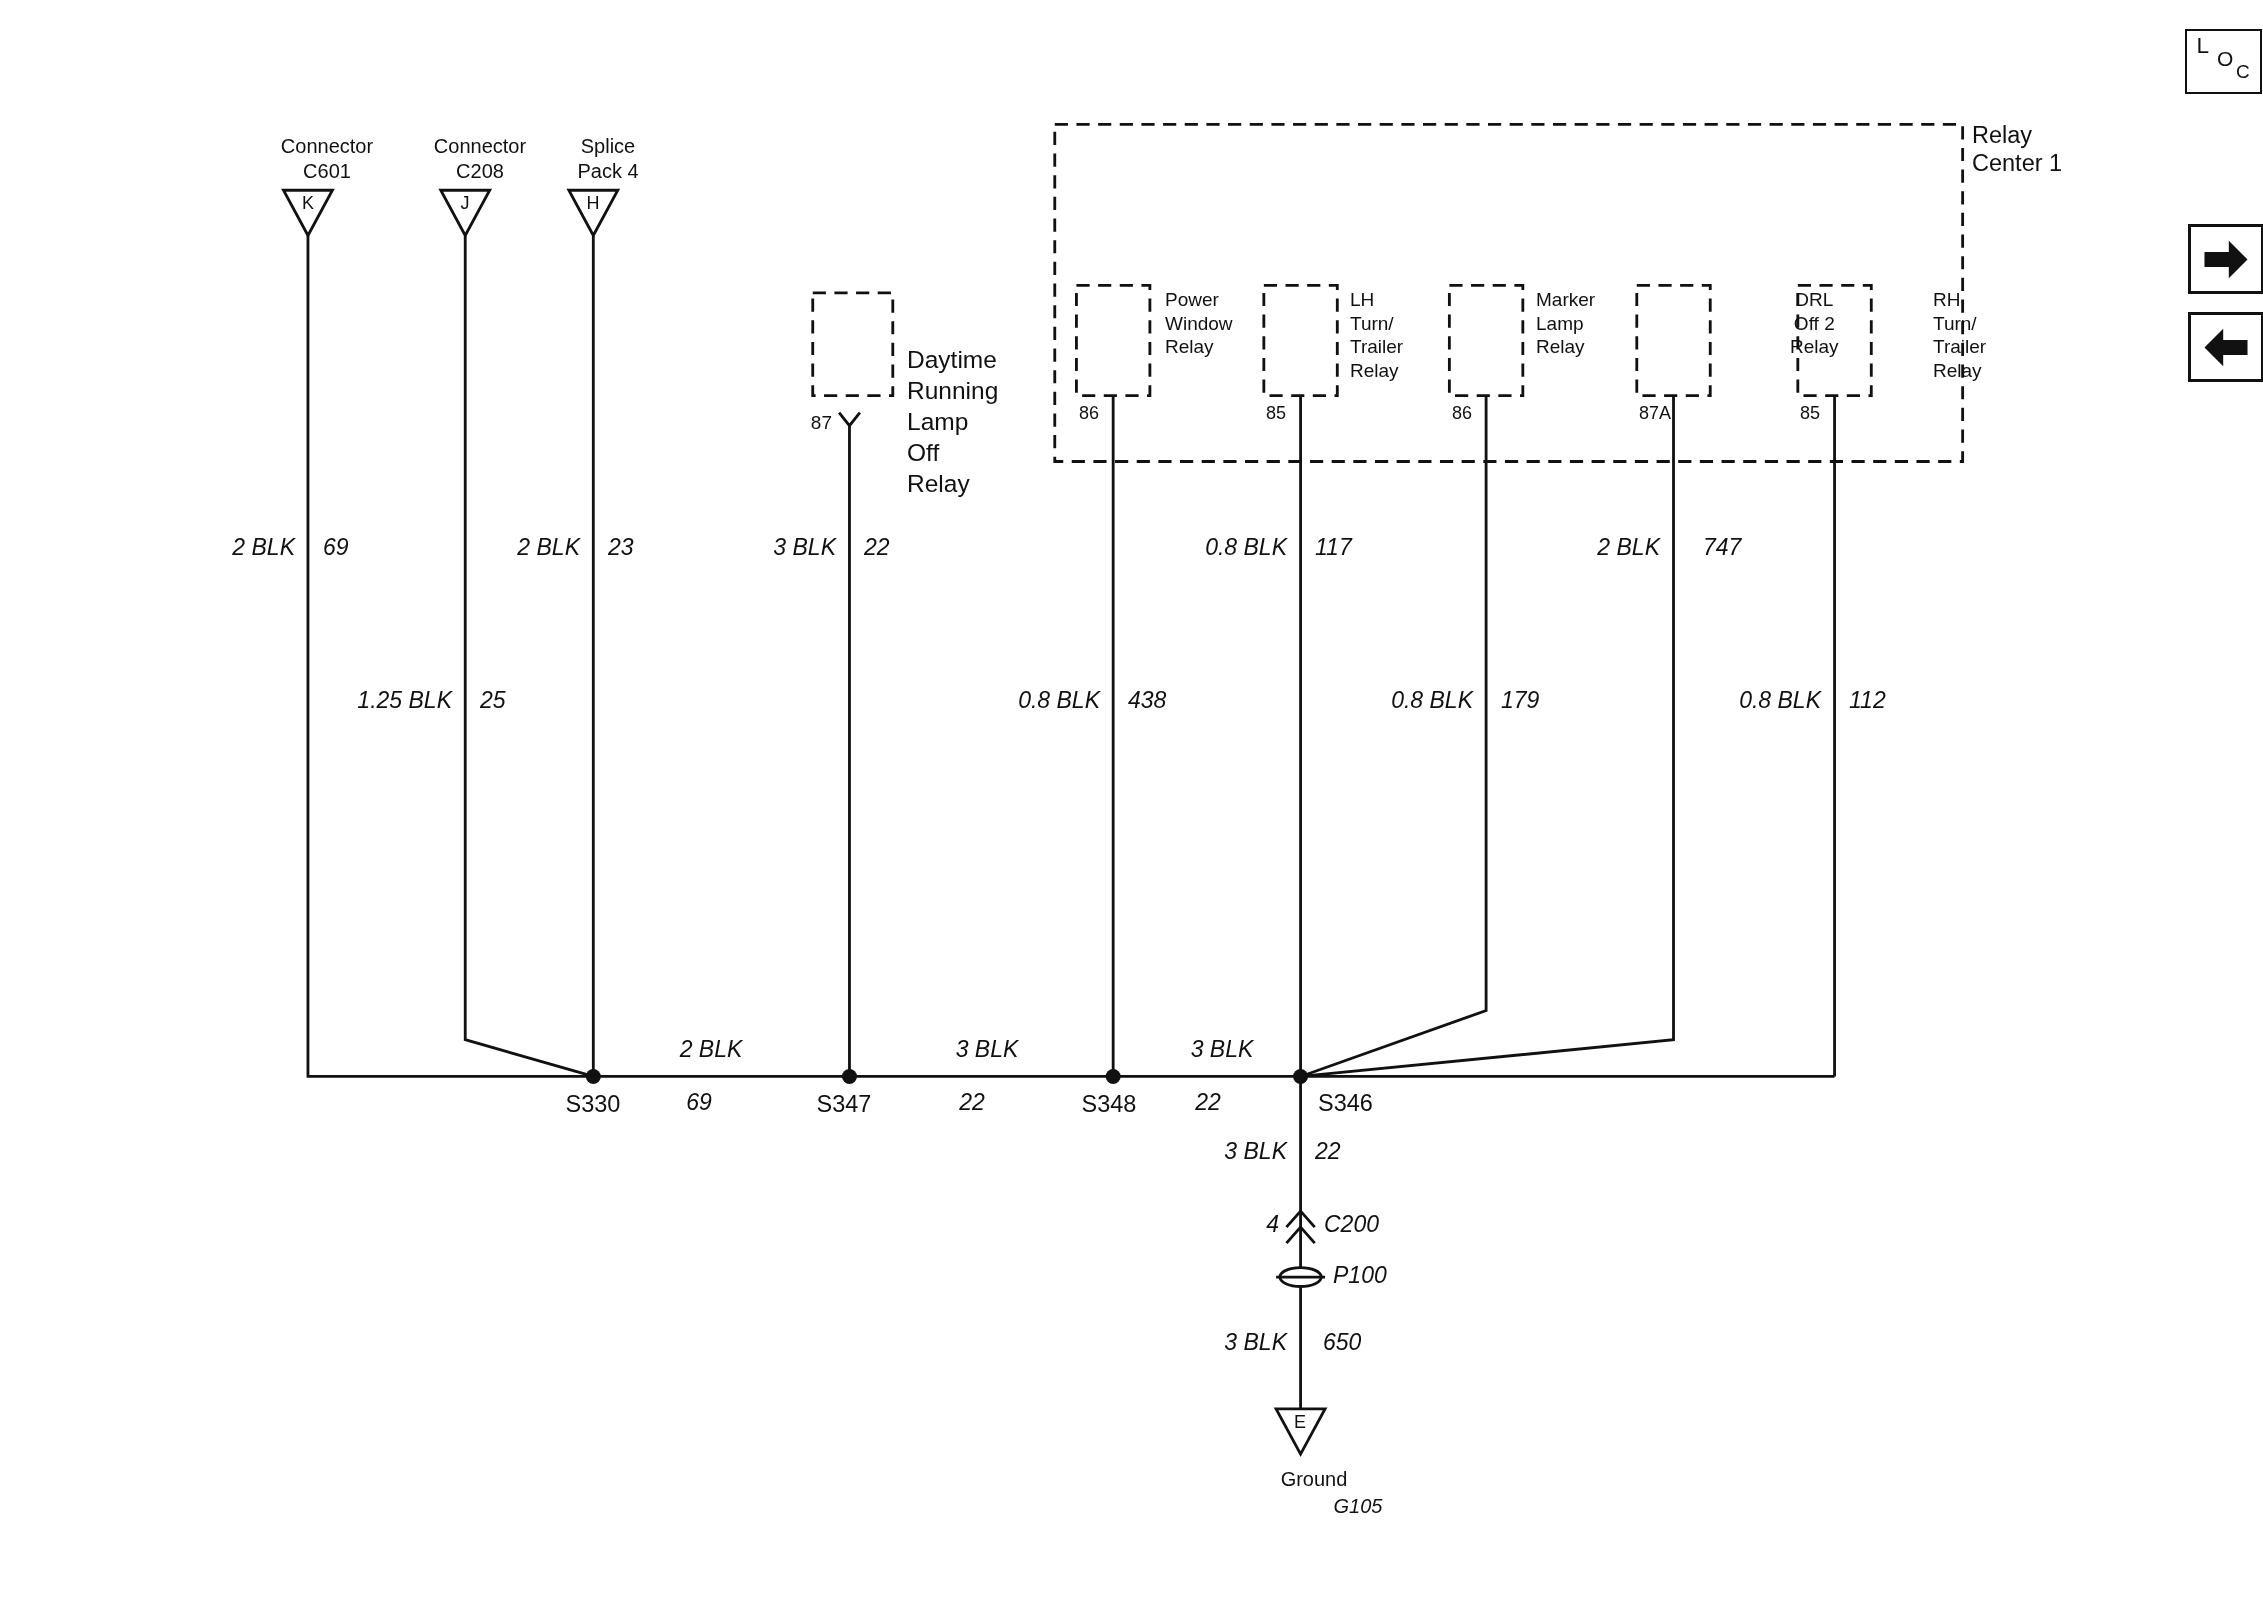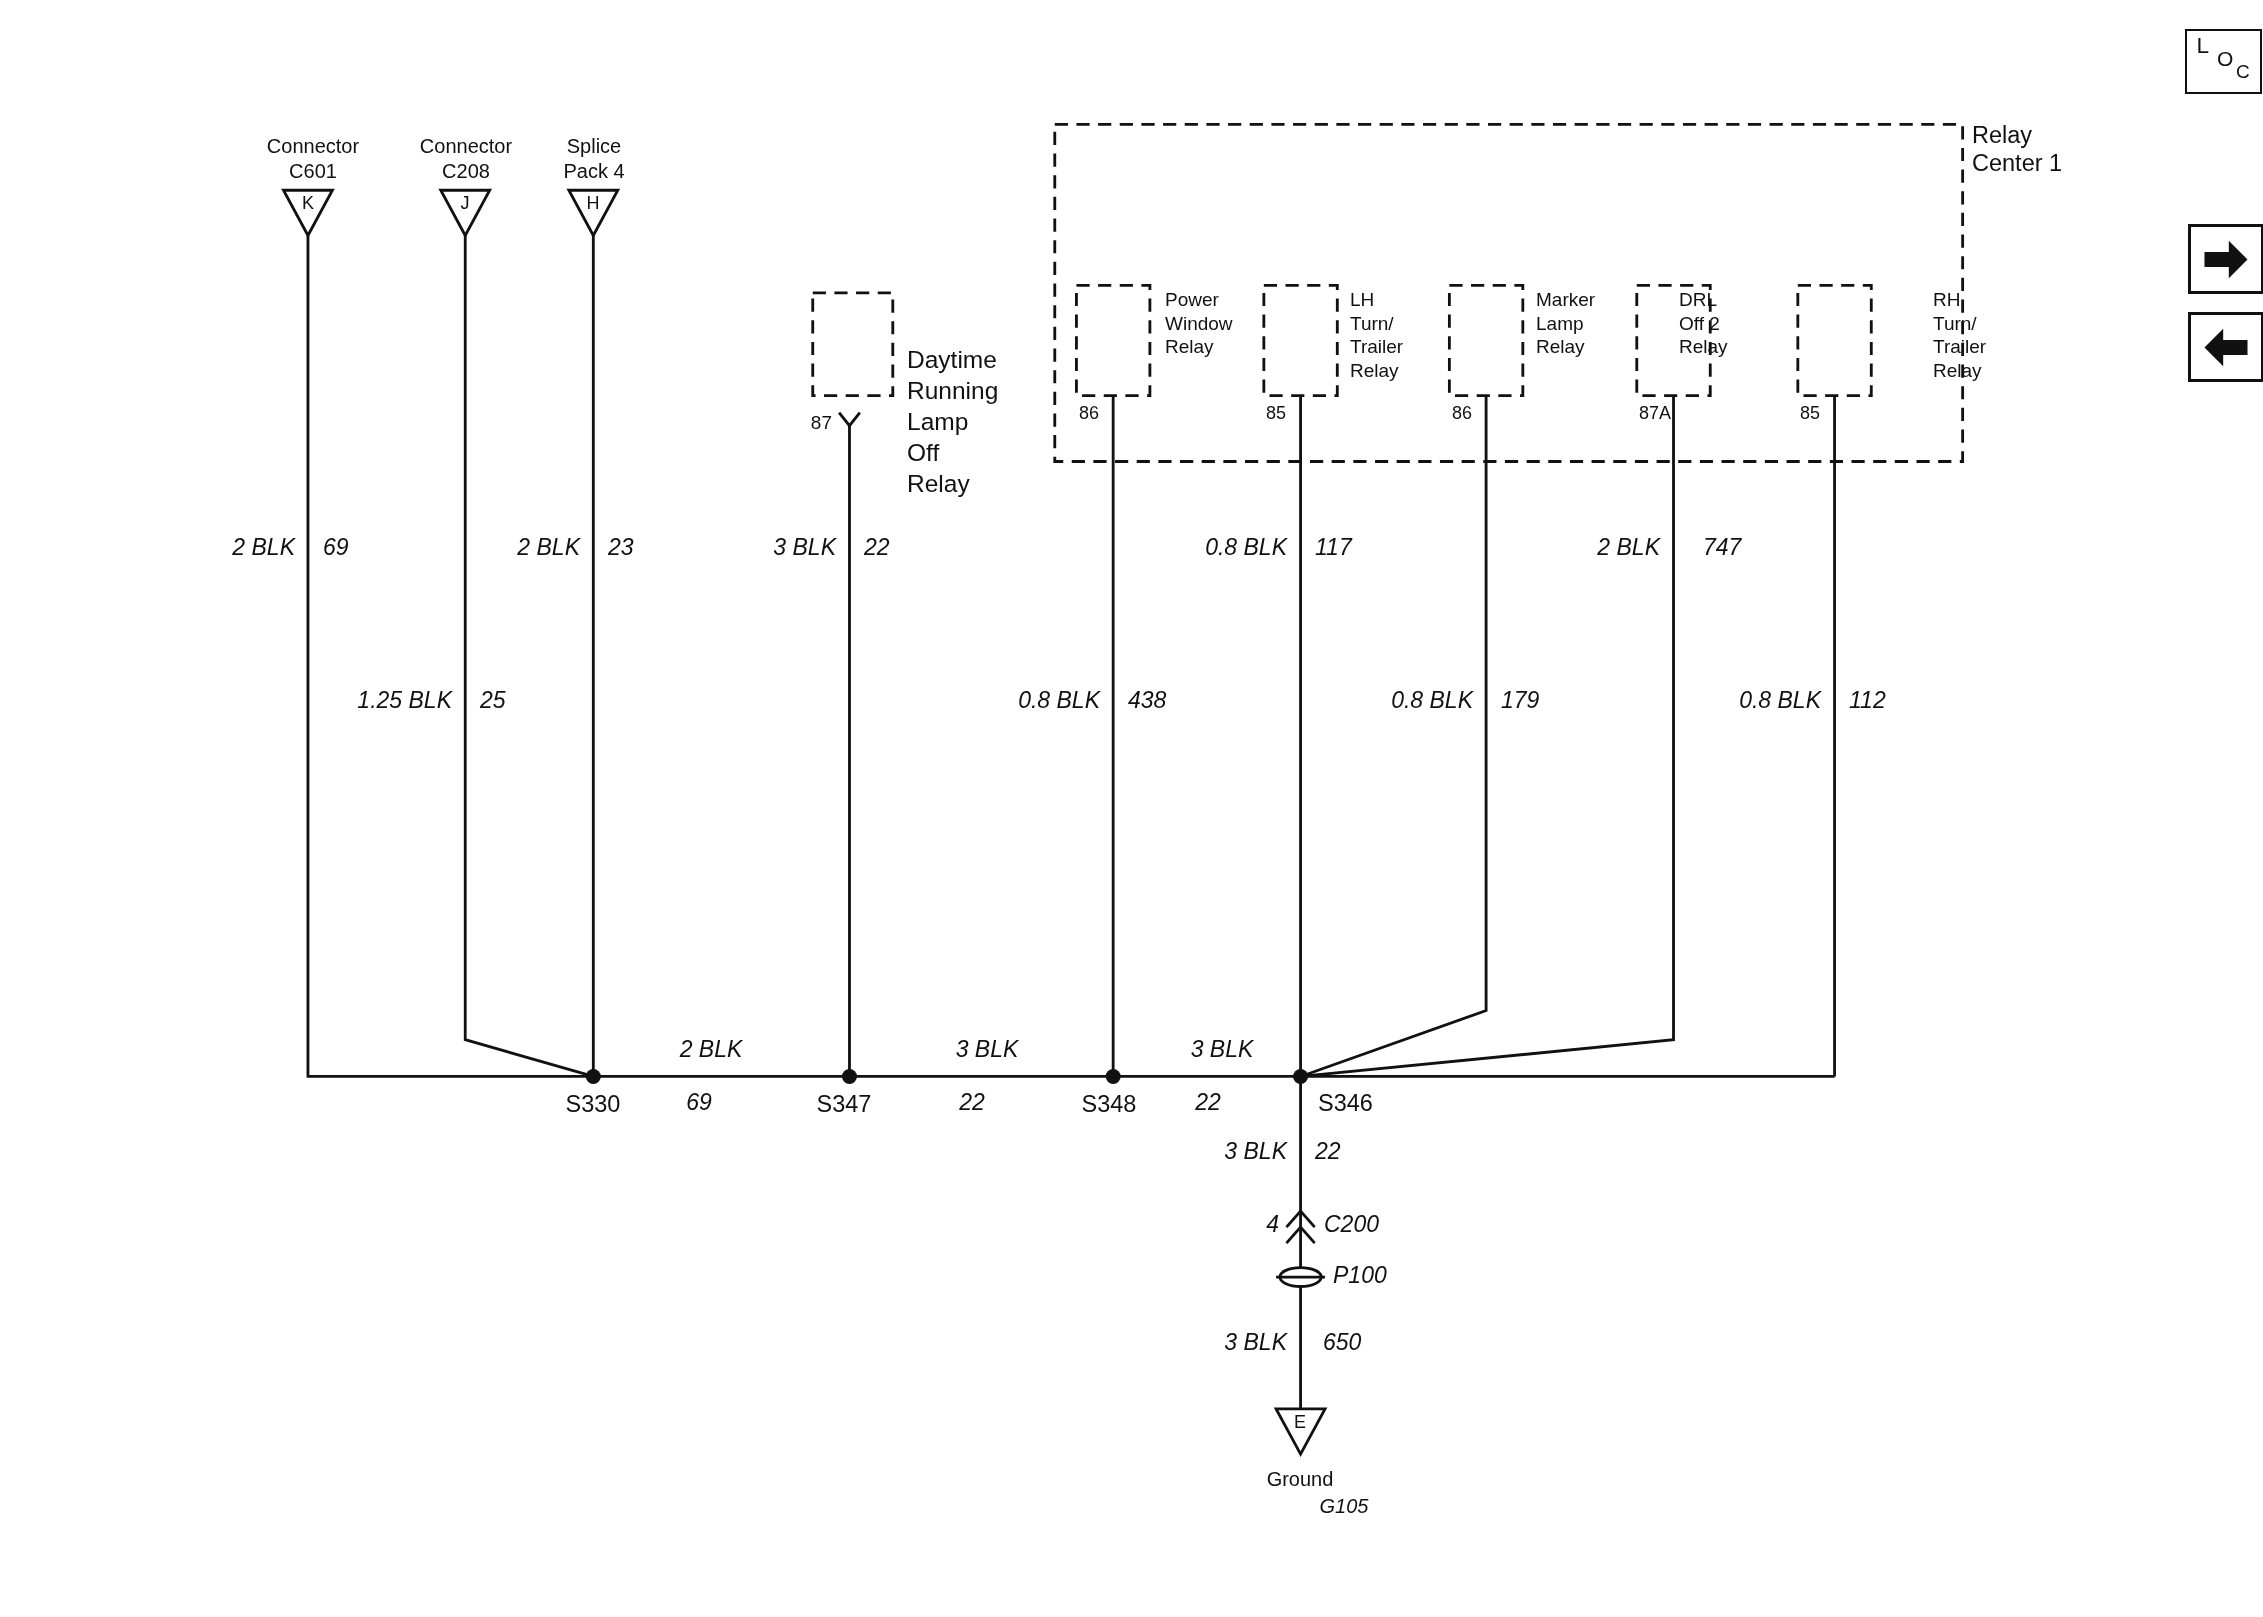--- a/index.html
+++ b/index.html
@@ -8,21 +8,21 @@
     background:#ffffff;color:#111;
     font-family:"Liberation Sans", sans-serif;
   }
   .t{position:absolute;white-space:nowrap;}
   .ra{transform:translateX(-100%);}
   .ctr{transform:translateX(-50%);}
   .tc{text-align:center;}
   .f27{font-size:23px;font-style:italic;}
   .f26{font-size:24.5px;line-height:31px;}
   .f25{font-size:23.5px;line-height:28px;}
-  .f21{font-size:20px;line-height:24.5px;}
+  .f21{font-size:20px;line-height:24.5px;margin-left:14px;}
   .f20{font-size:19px;line-height:23.5px;}
   .f19{font-size:18px;}
   .loc-btn{position:absolute;left:2185px;top:29px;width:73px;height:61px;border:2.8px solid #111;background:#fff;cursor:pointer;}
   .loc-btn span{position:absolute;}
   .loc-l{left:9.4px;top:1.9px;font-size:22.6px;}
   .loc-o{left:30px;top:16px;font-size:21px;}
   .loc-c{left:49px;top:30px;font-size:19px;}
   .nav-btn{position:absolute;width:70px;height:64px;border:3.8px solid #111;background:#fff;display:flex;align-items:center;justify-content:center;cursor:pointer;}
   svg.canvas{position:absolute;left:0;top:0;}
 </style>
@@ -123,21 +123,21 @@
   <div>LH</div>
   <div>Turn/</div>
   <div>Trailer</div>
   <div>Relay</div>
 </div>
 <div class="t f20" style="left:1536px;top:288px;">
   <div>Marker</div>
   <div>Lamp</div>
   <div>Relay</div>
 </div>
-<div class="t f20" style="left:1679px;top:288px;">
+<div class="t f20" style="left:1790px;top:288px;text-align:center;">
   <div>DRL</div>
   <div>Off 2</div>
   <div>Relay</div>
 </div>
 <div class="t f20" style="left:1933px;top:288px;">
   <div>RH</div>
   <div>Turn/</div>
   <div>Trailer</div>
   <div>Relay</div>
 </div>

